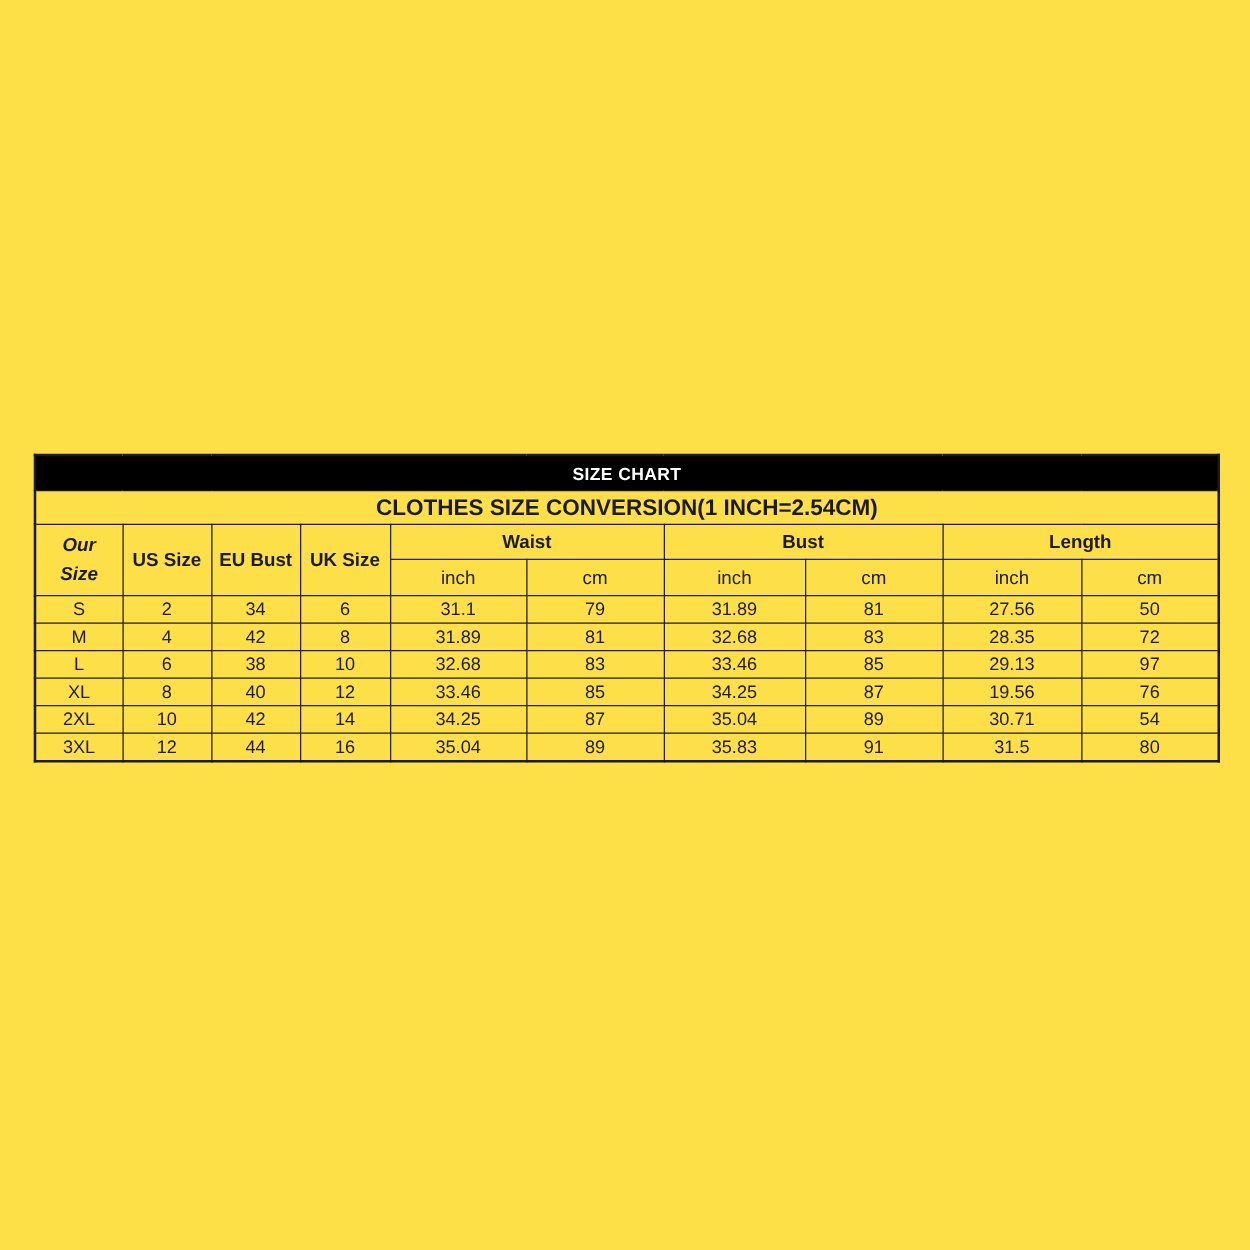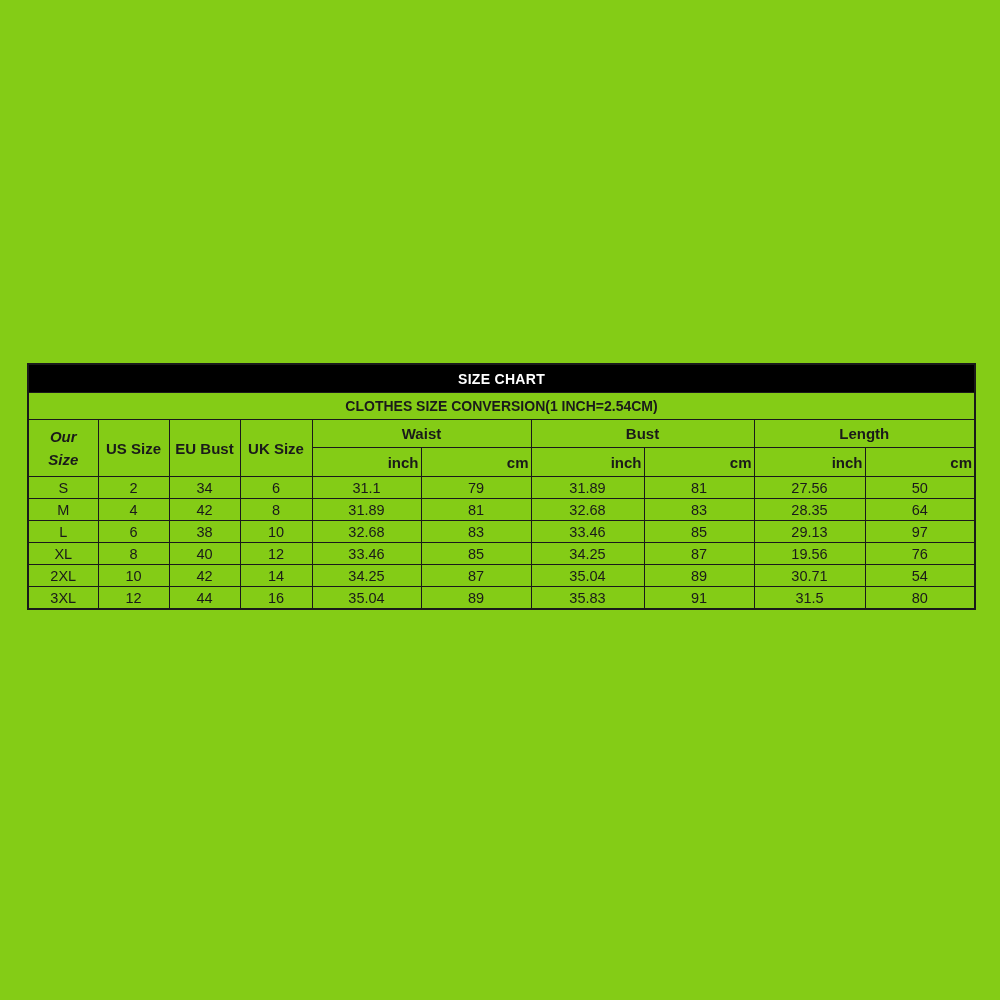--- a/index.html
+++ b/index.html
@@ -4,21 +4,21 @@
 <style>
   html, body {
     margin: 0;
     padding: 0;
     background: #ffffff;
   }
   .stage {
     position: relative;
     width: 1000px;
     height: 1000px;
-    background: #84cc16;
+    background: #fde047;
     font-family: "Liberation Sans", sans-serif;
     color: var(--text, #1a1a1a);
   }
   table.size-chart {
     position: absolute;
     left: 27px;
     top: 363px;
     width: 949px;
     border-collapse: collapse;
     table-layout: fixed;
@@ -34,34 +34,33 @@
   }
   .title-band {
     background: var(--band-bg, #000000);
     color: var(--band-text, #ffffff);
     font-size: 14px;
     font-weight: bold;
     height: 27px;
     letter-spacing: 0.3px;
   }
   .subtitle-row {
-    font-size: 14px;
+    font-size: 18px;
     font-weight: bold;
     height: 26px;
   }
   tr.group-row th {
     font-size: 15px;
     font-weight: bold;
     height: 27px;
   }
   tr.sub-row th {
     font-size: 15px;
-    font-weight: bold;
+    font-weight: normal;
     height: 28px;
-    text-align: right;
   }
   th.pre {
     white-space: pre-line;
     line-height: 1.55;
     font-style: italic;
   }
   tbody td {
     font-size: 14.5px;
     font-weight: normal;
     height: 21px;
@@ -126,21 +125,21 @@
       <tr>
         <td>M</td>
         <td>4</td>
         <td>42</td>
         <td>8</td>
         <td>31.89</td>
         <td>81</td>
         <td>32.68</td>
         <td>83</td>
         <td>28.35</td>
-        <td>64</td>
+        <td>72</td>
       </tr>
       <tr>
         <td>L</td>
         <td>6</td>
         <td>38</td>
         <td>10</td>
         <td>32.68</td>
         <td>83</td>
         <td>33.46</td>
         <td>85</td>

